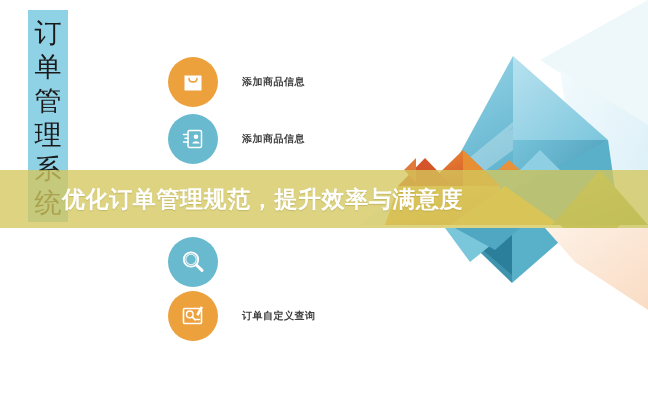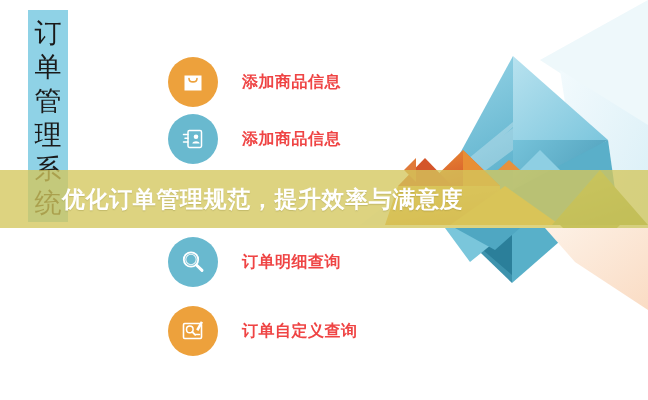--- a/index.html
+++ b/index.html
@@ -56,22 +56,22 @@
   .feat .circ{
     width:50px;height:50px;
     border-radius:50%;
     flex:0 0 50px;
     display:flex;align-items:center;justify-content:center;
   }
   .feat .circ.orange{background:#eda13c;}
   .feat .circ.blue{background:#69b9cf;}
   .feat .lbl{
     margin-left:24px;
-    font-size:16px;
-    color:#ef4444;
+    font-size:10px;
+    color:#404040;
     font-weight:700;
     white-space:nowrap;
     letter-spacing:.5px;
     font-family:"DejaVu Sans","Liberation Sans",sans-serif;
   }
 
   
   #banner{
     position:absolute;
     left:0;top:170px;
@@ -207,24 +207,23 @@
     </div>
 
     <div class="feat" style="top:180px;">
       <span class="circ blue">
         <svg width="30" height="30" viewBox="0 0 30 30">
           <circle cx="13" cy="12.5" r="7.2" fill="none" stroke="#ffffff" stroke-width="1.8"></circle>
           <circle cx="13" cy="12.5" r="5.2" fill="none" stroke="#ffffff" stroke-width="1.1" opacity="0.85"></circle>
           <line x1="18.4" y1="18" x2="24" y2="23.4" stroke="#ffffff" stroke-width="3" stroke-linecap="round"></line>
         </svg>
       </span>
-      <span class="lbl">订单明细查询</span>
-    </div>
-
-    <div class="feat" style="top:249px;">
+    </div>
+
+    <div class="feat" style="top:234px;">
       <span class="circ orange">
         <svg width="30" height="30" viewBox="0 0 30 30">
           <rect x="5.5" y="7.5" width="18" height="15" rx="1.2" fill="none" stroke="#ffffff" stroke-width="1.6"></rect>
           <circle cx="11.8" cy="13.4" r="3.3" fill="none" stroke="#ffffff" stroke-width="1.5"></circle>
           <line x1="14.2" y1="15.9" x2="17.2" y2="18.9" stroke="#ffffff" stroke-width="1.8" stroke-linecap="round"></line>
           <line x1="17.5" y1="18.6" x2="21.5" y2="18.6" stroke="#ffffff" stroke-width="1.5" stroke-linecap="round"></line>
           <path d="M18.2 13.6 L22.8 5.2 L25 6.6 L20.4 15 Z" fill="#ffffff"></path>
         </svg>
       </span>
       <span class="lbl">订单自定义查询</span>

